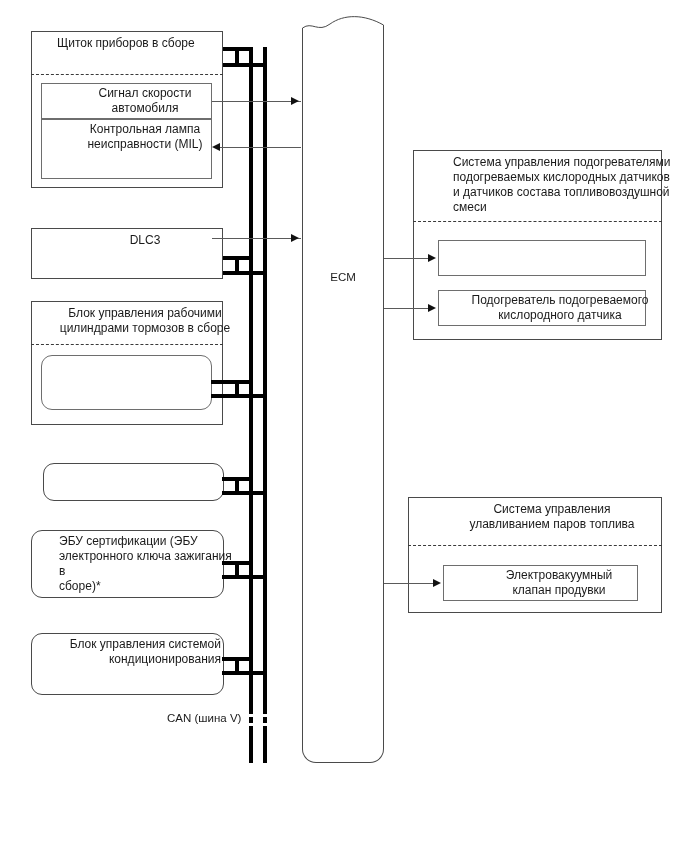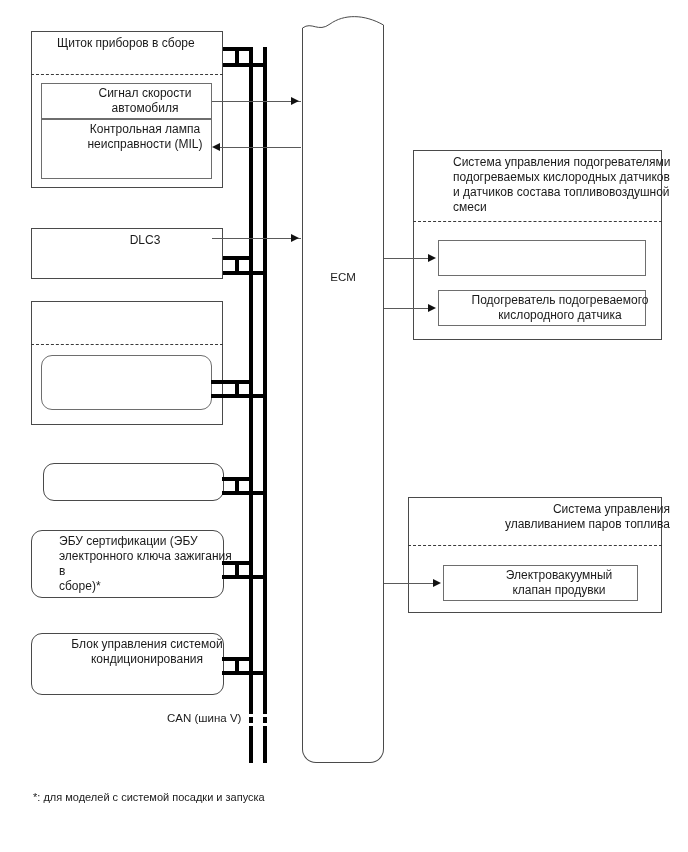--- a/index.html
+++ b/index.html
@@ -125,47 +125,49 @@
 автомобиля</div>
 
   <div class="box" style="left:41px; top:119px; width:171px; height:60px;"></div>
   <div class="lbl lbl-center" style="left:49px; top:122px; width:156px;">Контрольная лампа
 неисправности (MIL)</div>
 
   <div class="box box-outer" style="left:31px; top:228px; width:192px; height:51px;"></div>
   <div class="lbl lbl-center" style="left:39px; top:233px; width:176px;">DLC3</div>
 
   <div class="box box-outer" style="left:31px; top:301px; width:192px; height:124px;"></div>
+  <div class="lbl lbl-center" style="left:37px; top:306px; width:180px;">Блок управления рабочими
+цилиндрами тормозов в сборе</div>
   <div class="dash" style="left:31px; top:344px; width:192px;"></div>
   <div class="box rounded" style="left:41px; top:355px; width:171px; height:55px;"></div>
 
   <div class="box box-outer rounded" style="left:43px; top:463px; width:181px; height:38px;"></div>
 
   <div class="box box-outer rounded" style="left:31px; top:530px; width:193px; height:68px;"></div>
   <div class="lbl" style="left:41px; top:534px; width:176px;">ЭБУ сертификации (ЭБУ
 электронного ключа зажигания в
 сборе)*</div>
 
   <div class="box box-outer rounded" style="left:31px; top:633px; width:193px; height:62px;"></div>
-  <div class="lbl lbl-center" style="left:41px; top:637px; width:176px;">Блок управления системой
+  <div class="lbl lbl-center" style="left:27px; top:637px; width:176px;text-align:right;">Блок управления системой
 кондиционирования</div>
 
   <div class="box box-outer" style="left:413px; top:150px; width:249px; height:190px;"></div>
   <div class="lbl" style="left:435px; top:155px; width:224px;">Система управления подогревателями
 подогреваемых кислородных датчиков
 и датчиков состава топливовоздушной
 смеси</div>
   <div class="dash" style="left:413px; top:221px; width:249px;"></div>
   <div class="box" style="left:438px; top:240px; width:208px; height:36px;"></div>
   <div class="box" style="left:438px; top:290px; width:208px; height:36px;"></div>
   <div class="lbl lbl-center" style="left:444px; top:293px; width:196px;">Подогреватель подогреваемого
 кислородного датчика</div>
 
   <div class="box box-outer" style="left:408px; top:497px; width:254px; height:116px;"></div>
-  <div class="lbl lbl-center" style="left:416px; top:502px; width:236px;text-align:right;">Система управления
+  <div class="lbl lbl-center" style="left:416px; top:502px; width:236px;">Система управления
 улавливанием паров топлива</div>
   <div class="dash" style="left:408px; top:545px; width:254px;"></div>
   <div class="box" style="left:443px; top:565px; width:195px; height:36px;"></div>
   <div class="lbl lbl-center" style="left:449px; top:568px; width:184px;">Электровакуумный
 клапан продувки</div>
 
   <div class="ecm-top" style="left:302px; top:14px; width:82px; height:30px;">
     <svg width="82" height="30" viewBox="0 0 82 30" xmlns="http://www.w3.org/2000/svg">
       <path d="M0.5,29 L0.5,14 C10,7 16,19 28,10 C42,0 62,0 81.5,11 L81.5,29" fill="#ffffff" stroke="#4a4a4a" stroke-width="1"></path>
     </svg>
@@ -220,15 +222,14 @@
   <div class="arrow-r" style="left:428px; top:254px;"></div>
 
   <div class="wire wire-h" style="left:384px; top:308px; width:48px;"></div>
   <div class="arrow-r" style="left:428px; top:304px;"></div>
 
   <div class="wire wire-h" style="left:384px; top:583px; width:53px;"></div>
   <div class="arrow-r" style="left:433px; top:579px;"></div>
 
   <div class="can-label" style="left:167px; top:712px;">CAN (шина V)</div>
 
-  <div class="footnote" style="left:33px; top:791px;">*: для моделей с системой посадки и запуска</div>
 
 </div>
 
 </body></html>

